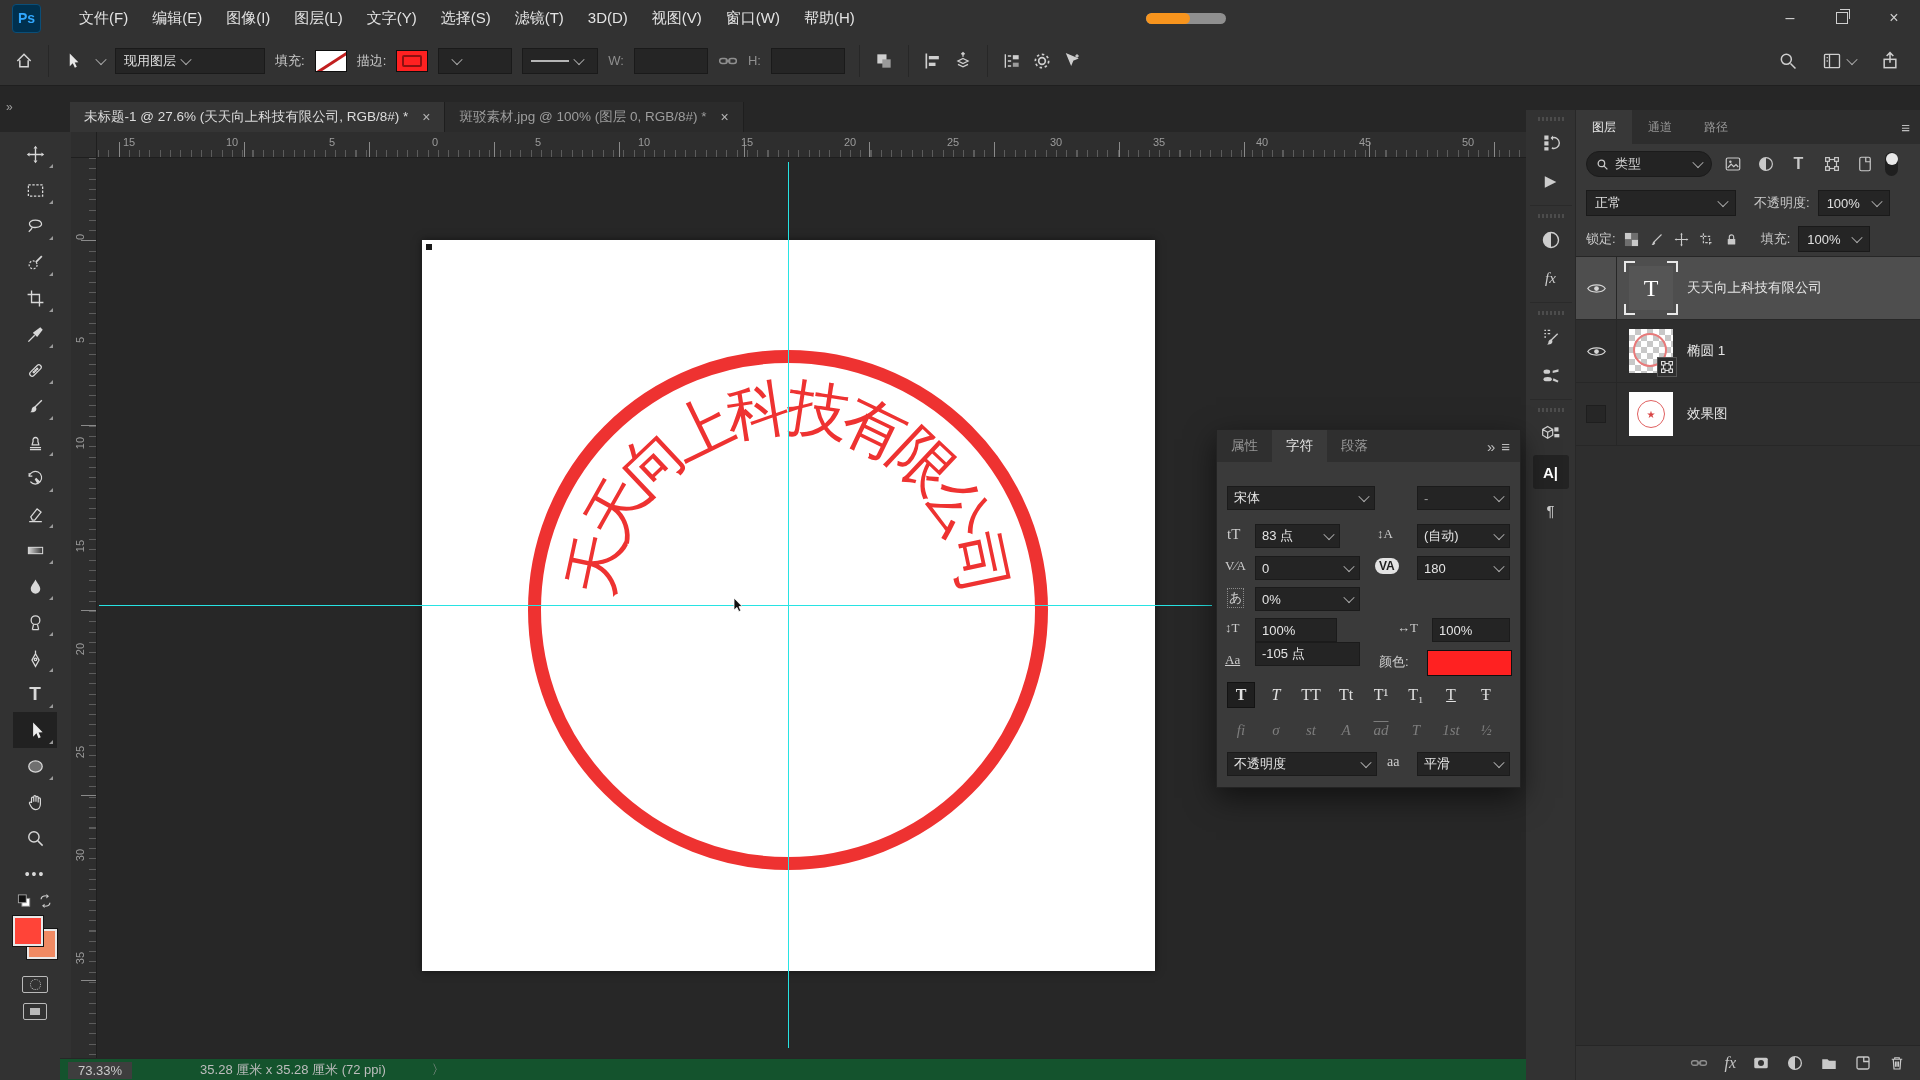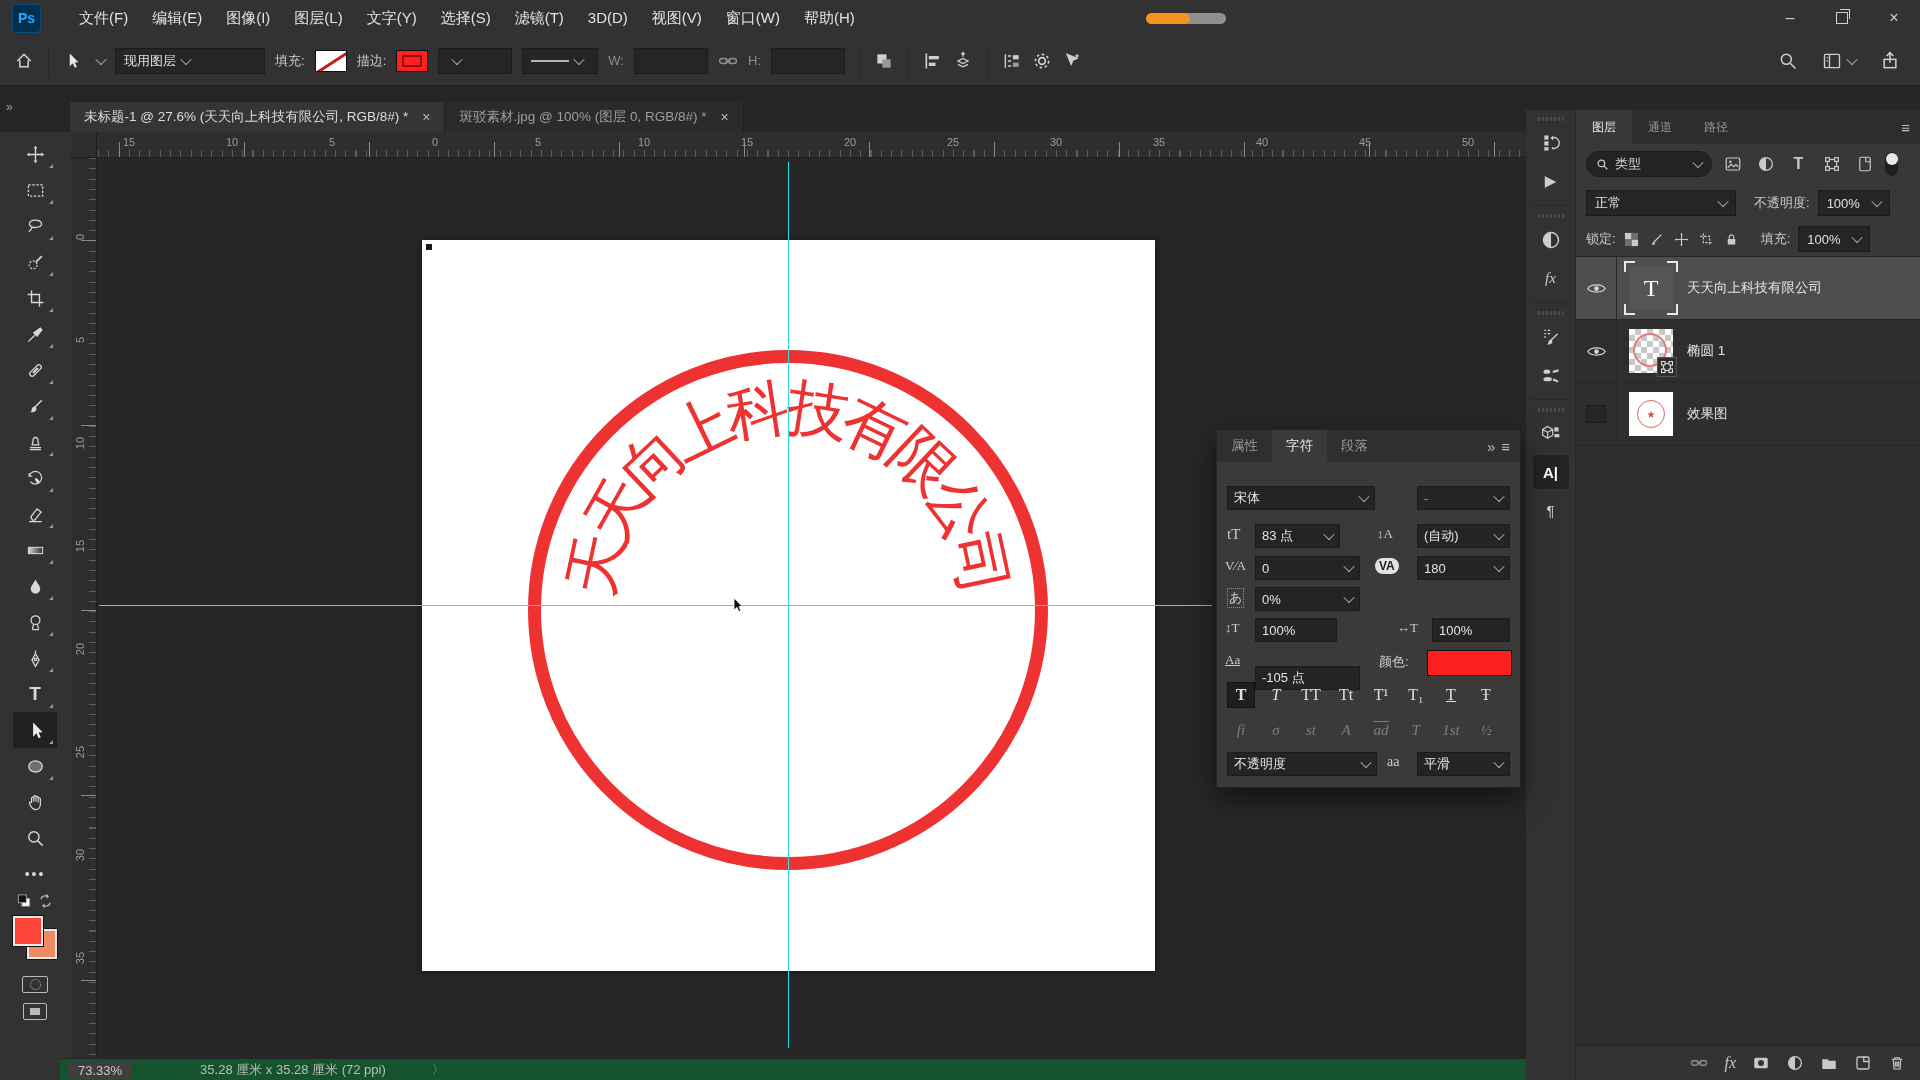--- a/index.html
+++ b/index.html
@@ -840,21 +840,21 @@
   <span class="cicon" style="left:8px;top:190px">↕T</span>
   <div class="cfield" style="left:38px;top:188px;width:82px">
     <span>100%</span>
   </div>
   <span class="cicon" style="left:180px;top:190px">↔T</span>
   <div class="cfield" style="left:215px;top:188px;width:78px">
     <span>100%</span>
   </div>
 
   <span class="cicon" style="left:8px;top:222px;text-decoration:underline">Aa</span>
-  <div class="cfield" style="left:38px;top:236px;width:105px">
+  <div class="cfield" style="left:38px;top:212px;width:105px">
     <span>-105 点</span>
   </div>
   <span class="cicon" style="left:162px;top:223px;font-family:'Liberation Sans',sans-serif">颜色:</span>
   <div id="charswatch" style="left: 210px; top: 220px; background: rgb(255, 33, 33);"></div>
 
   <div class="crow" style="top:252px">
     <span class="sbtn active" style="font-weight:bold">T</span>
     <span class="sbtn" style="font-style:italic">T</span>
     <span class="sbtn">TT</span>
     <span class="sbtn">Tt</span>

